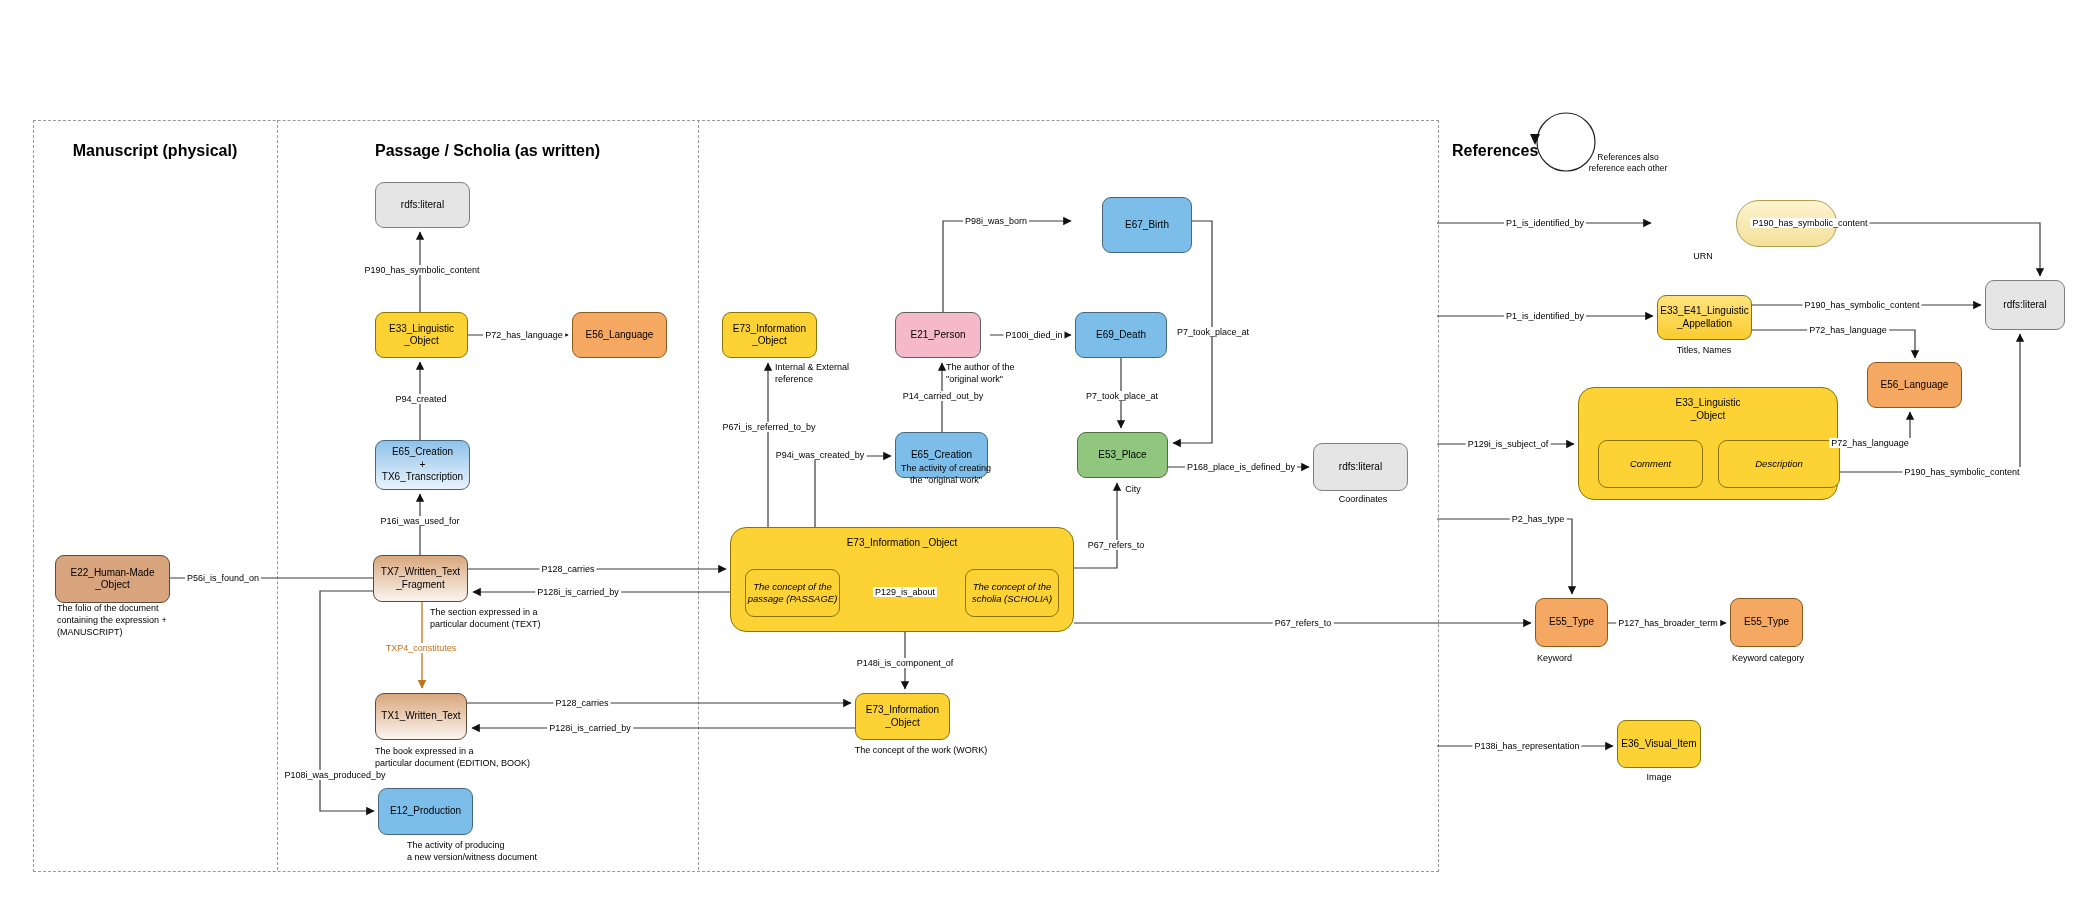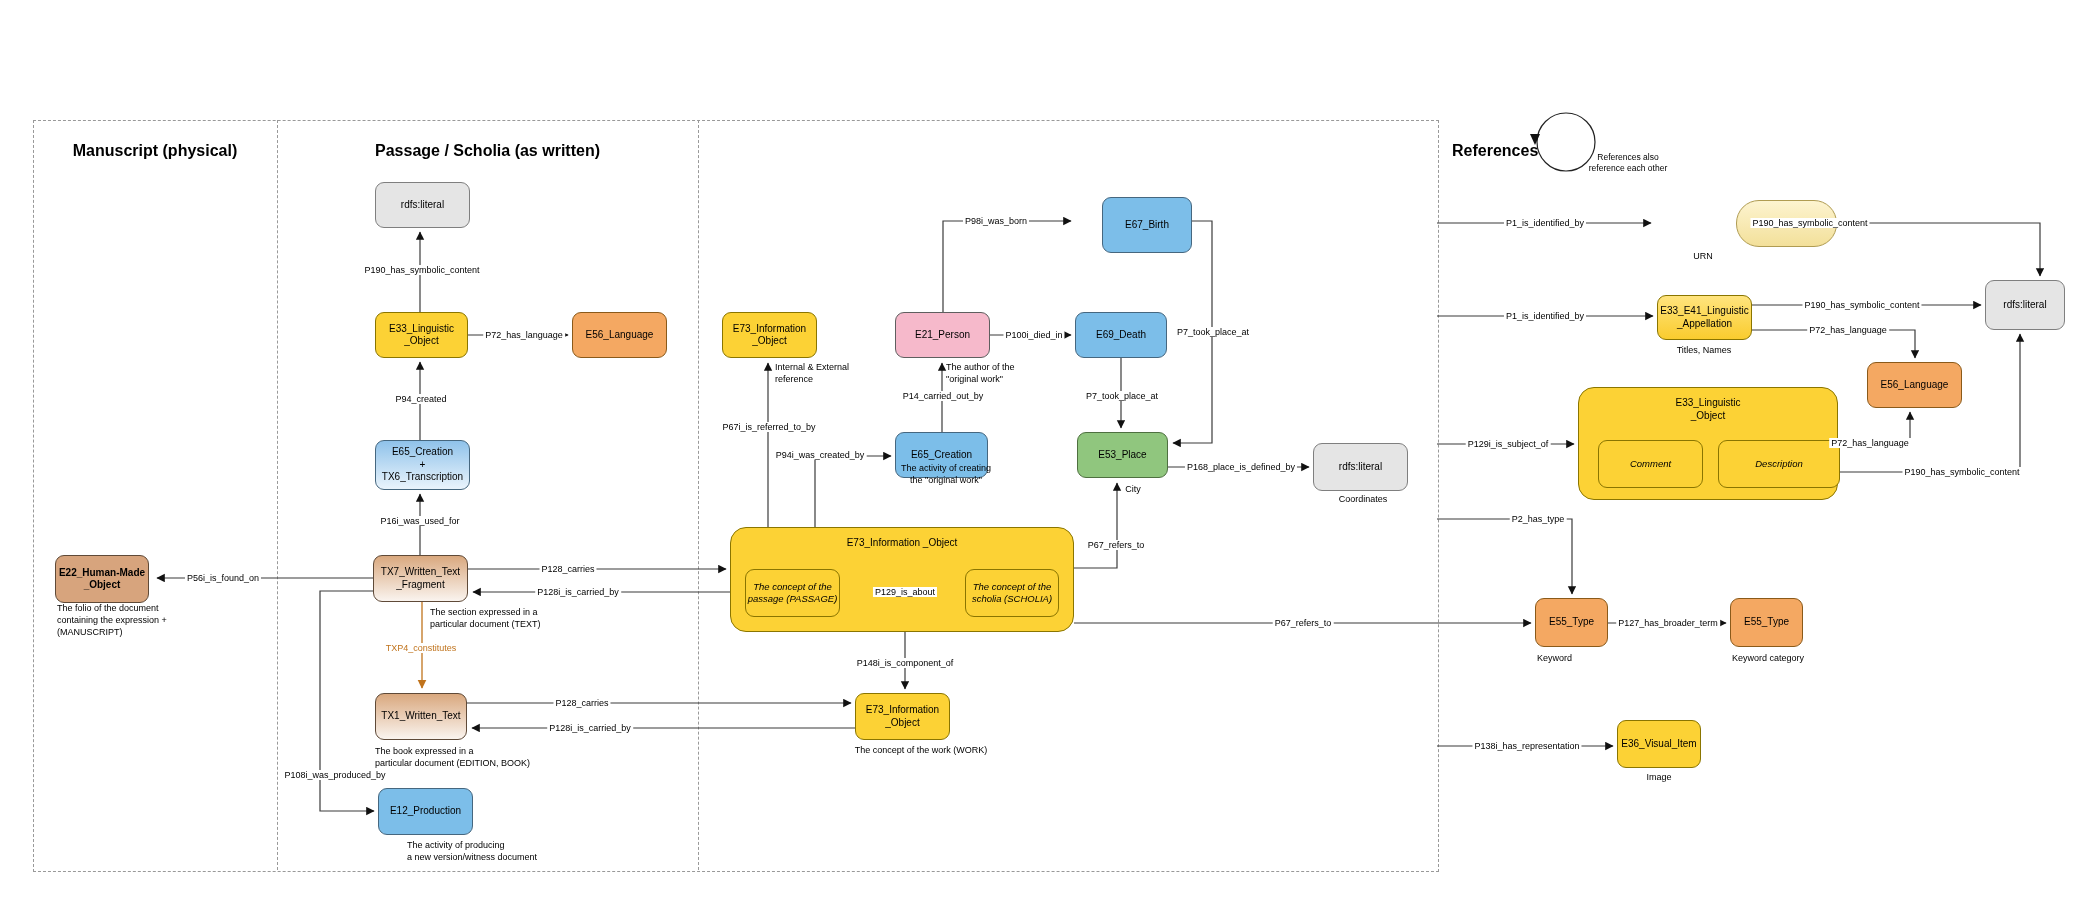--- a/index.html
+++ b/index.html
@@ -96,21 +96,21 @@
       <path d="M1838,472 L2020,472 L2020,334"></path>
       <path d="M1437,519 L1572,519 L1572,594"></path>
       <path d="M1608,623 L1726,623"></path>
       <path d="M1437,746 L1613,746"></path>
     </g>
     <path d="M422,602 L422,688" fill="none" stroke="#C0731C" stroke-width="1.3" marker-end="url(#arrO)"></path>
     <circle cx="1566" cy="142" r="29" fill="none" stroke="#222" stroke-width="1.2"></circle>
     <polygon points="1530,134 1540,134 1535,145" fill="#111"></polygon>
   </svg>
 
-  <div class="node tan" style="left:55px;top:555px;width:94px;height:48px;font-weight:bold;">E22_Human-Made
+  <div class="node tan" style="left:55px;top:555px;width:115px;height:48px;">E22_Human-Made
 _Object</div>
   <div class="cap" style="left:57px;top:602px;">The folio of the document
 containing the expression +
 (MANUSCRIPT)</div>
 
   <div class="node white-box" style="left:375px;top:182px;width:95px;height:46px;">rdfs:literal</div>
   <div class="node yellow" style="left:375px;top:312px;width:93px;height:46px;">E33_Linguistic
 _Object</div>
   <div class="node orange" style="left:572px;top:312px;width:95px;height:46px;">E56_Language</div>
   <div class="node blue-grad" style="left:375px;top:440px;width:95px;height:50px;">E65_Creation
@@ -124,21 +124,21 @@
   <div class="cap" style="left:375px;top:745px;">The book expressed in a
 particular document (EDITION, BOOK)</div>
   <div class="node blue" style="left:378px;top:788px;width:95px;height:47px;">E12_Production</div>
   <div class="cap" style="left:407px;top:839px;">The activity of producing
 a new version/witness document</div>
 
   <div class="node yellow" style="left:722px;top:312px;width:95px;height:46px;">E73_Information
 _Object</div>
   <div class="cap" style="left:775px;top:361px;">Internal &amp; External
 reference</div>
-  <div class="node pink" style="left:895px;top:312px;width:95px;height:46px;">E21_Person</div>
+  <div class="node pink" style="left:895px;top:312px;width:86px;height:46px;">E21_Person</div>
   <div class="cap" style="left:946px;top:361px;">The author of the
 "original work"</div>
   <div class="node blue" style="left:1086px;top:197px;width:90px;height:56px;margin-left:16px;">E67_Birth</div>
   <div class="node blue" style="left:1075px;top:312px;width:92px;height:46px;">E69_Death</div>
   <div class="node blue" style="left:895px;top:432px;width:93px;height:46px;">E65_Creation</div>
   <div class="cap cap-c" style="left:946px;top:462px;">The activity of creating
 the "original work"</div>
   <div class="node green" style="left:1077px;top:432px;width:91px;height:46px;">E53_Place</div>
   <div class="cap cap-c" style="left:1133px;top:483px;">City</div>
   <div class="node white-box" style="left:1313px;top:443px;width:95px;height:48px;">rdfs:literal</div>

